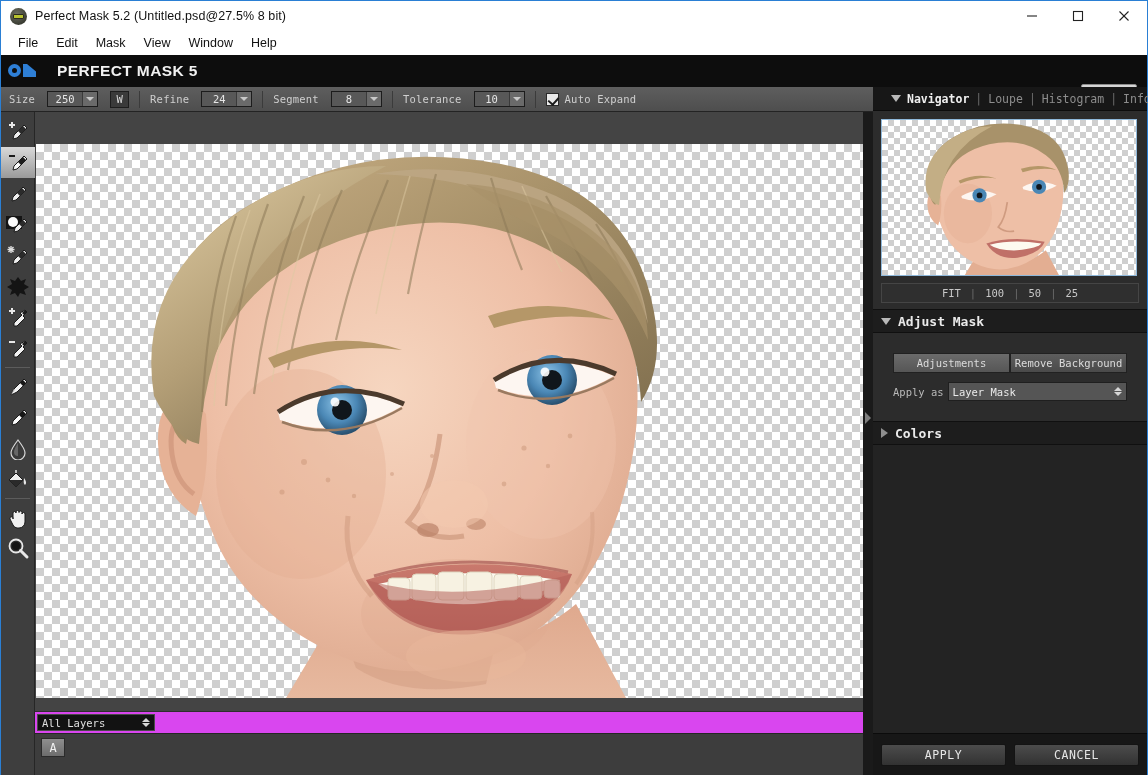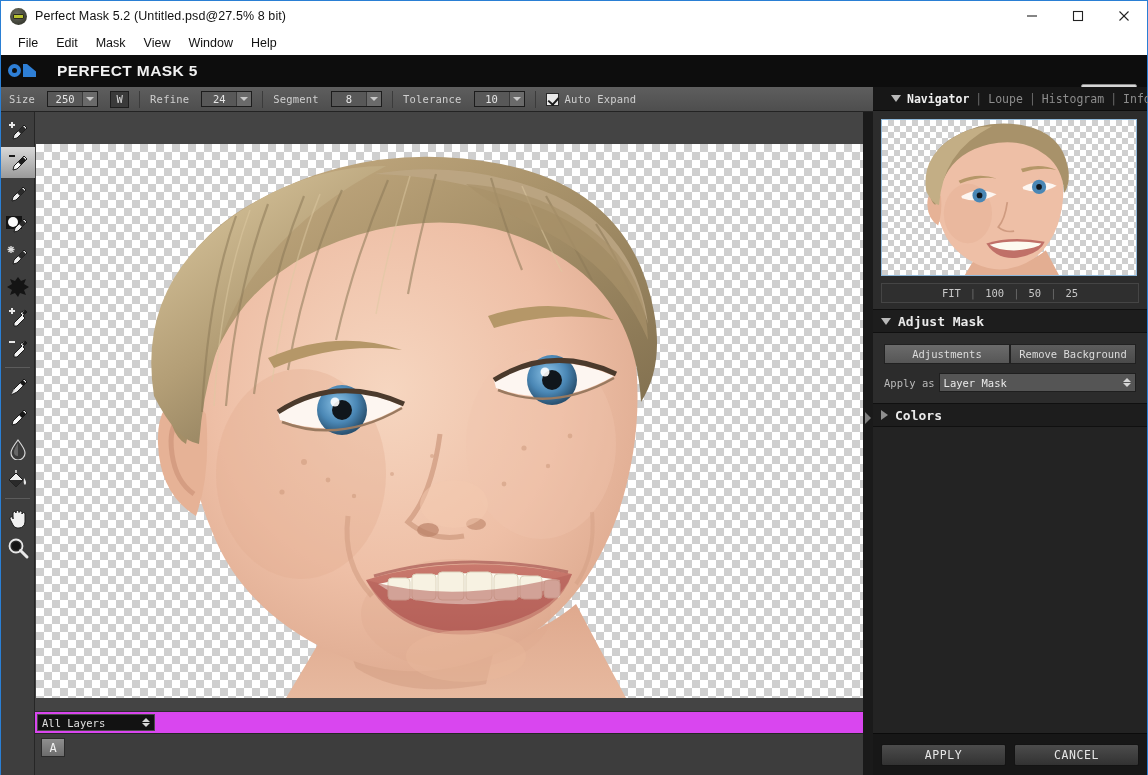--- a/index.html
+++ b/index.html
@@ -248,21 +248,21 @@
     display: flex; align-items: center; justify-content: center; gap: 9px;
   }
   .zoomrow span { font-size: 10.5px; color: #c8c8c8; }
   .zoomrow .pipe { color: #6b6b6b; }
 
   .section-head {
     height: 24px; background: #1d1d1d; display: flex; align-items: center;
     padding-left: 8px; gap: 7px; border-top: 1px solid #101010; border-bottom: 1px solid #101010;
   }
   .section-title { font-size: 13px; color: #eaeaea; font-weight: bold; }
-  .section-body { background: #2c2c2c; padding: 11px; }
+  .section-body { background: #2c2c2c; padding: 20px; }
   .seg-btns { display: flex; }
   .seg-btn {
     flex: 1; height: 20px; background: linear-gradient(#5d5d5d, #4a4a4a);
     border: 1px solid #212121; color: #dcdcdc; font-size: 10.5px;
     display: flex; align-items: center; justify-content: center;
   }
   .seg-btn.active { background: linear-gradient(#6b6b6b, #565656); }
   .applyas-row { display: flex; align-items: center; margin-top: 9px; }
   .applyas-label { font-size: 10.5px; color: #b9b9b9; margin-right: 4px; }
   .applyas-select {

